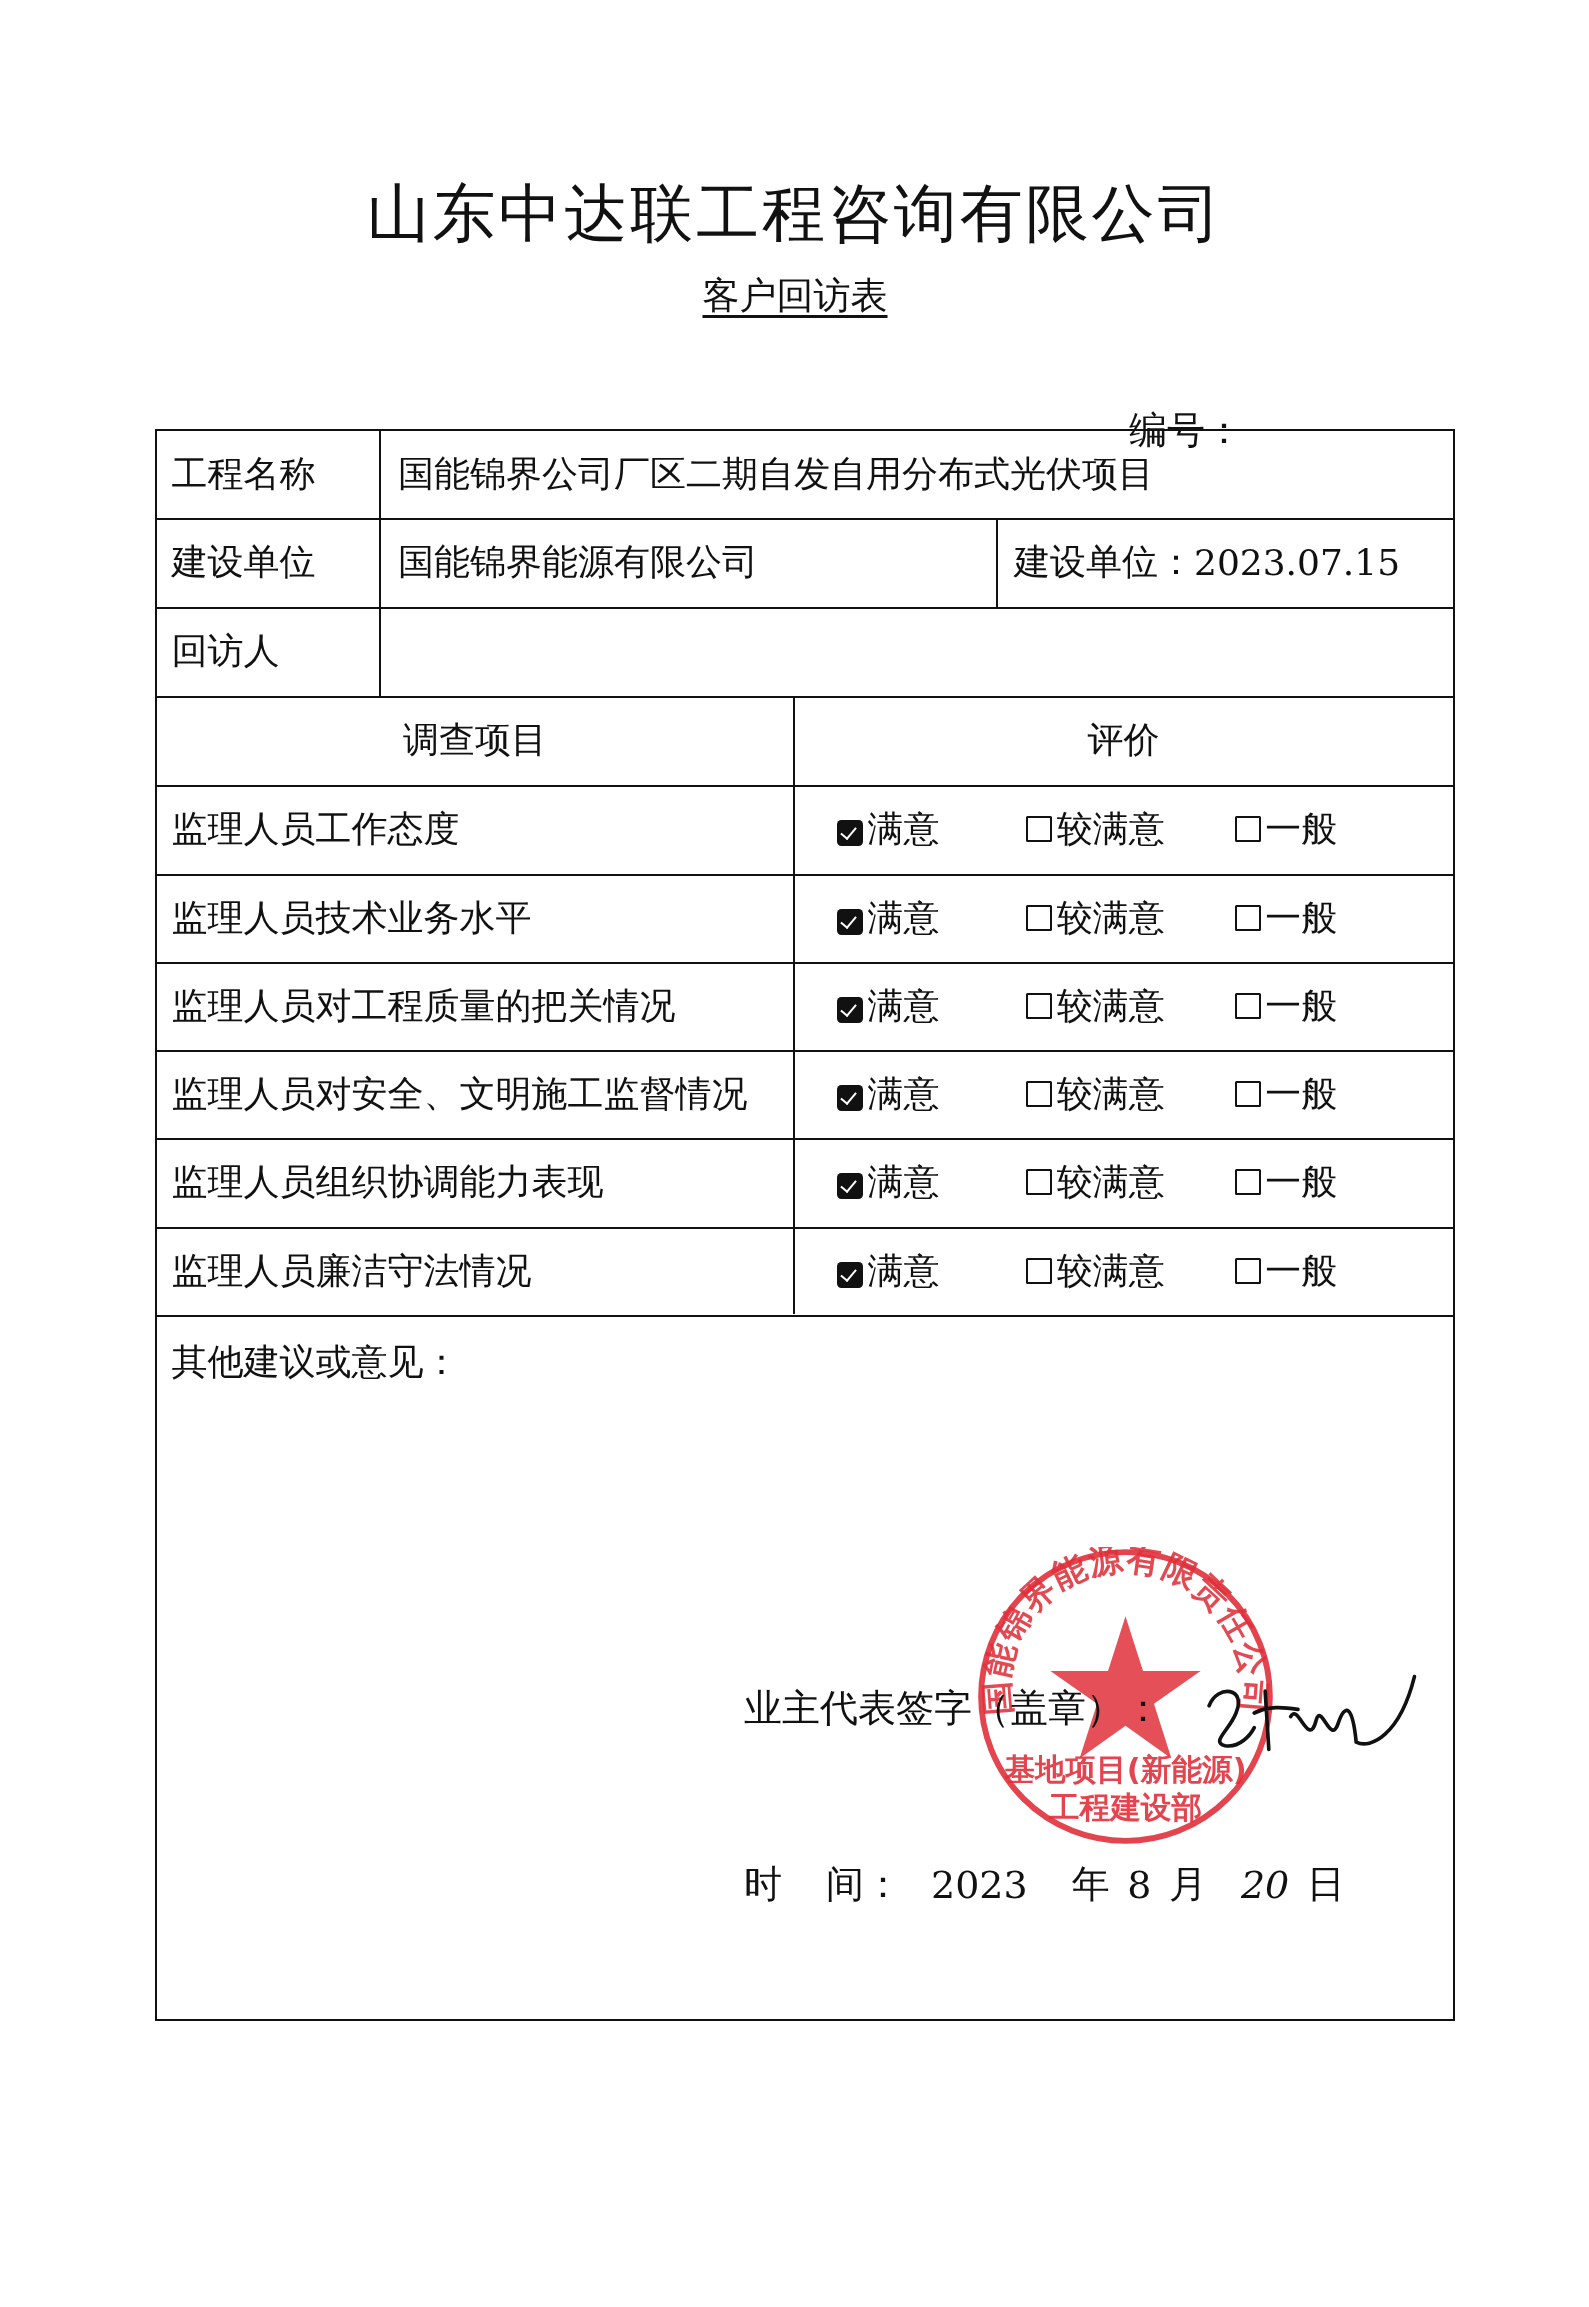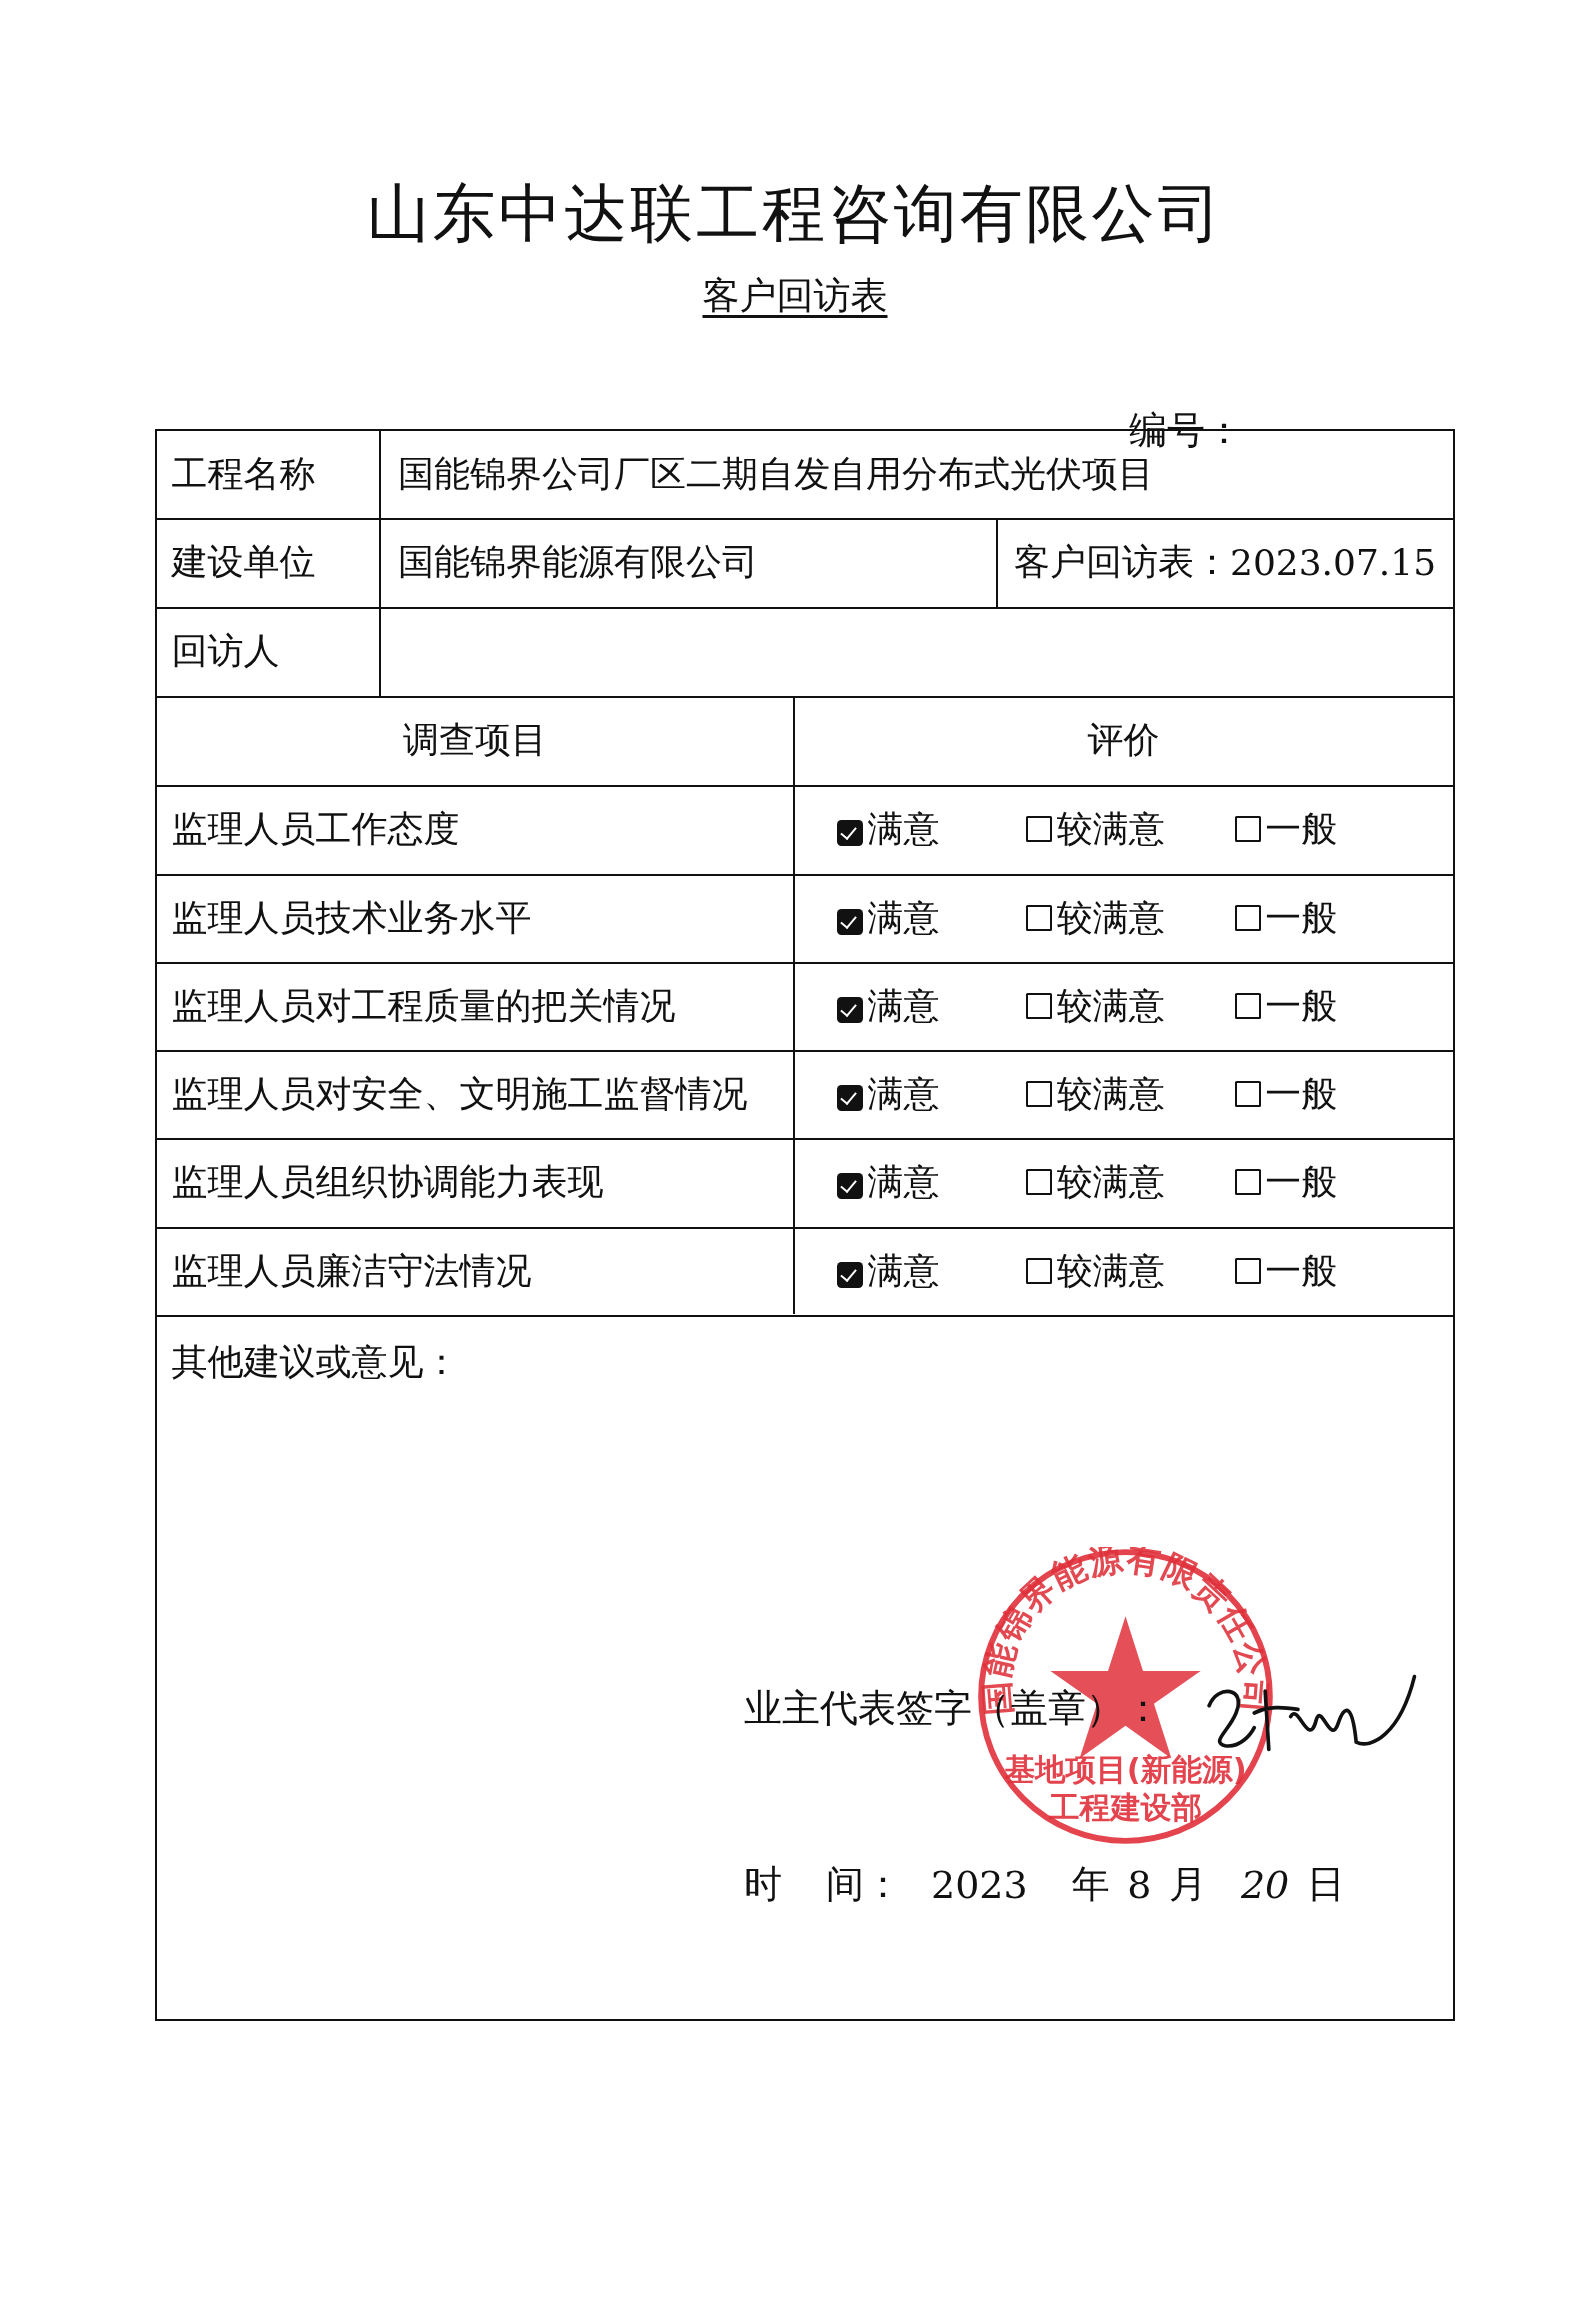--- a/index.html
+++ b/index.html
@@ -60,21 +60,21 @@
   <div class="vline" style="left:222px;top:0;height:265px"></div>
   <div class="vline" style="left:839px;top:87px;height:89px"></div>
   <div class="vline" style="left:636px;top:265px;height:618px"></div>
 
   <div class="cell" style="left:14.6px;top:0;height:87px">工程名称</div>
   <div class="cell" style="left:241px;top:0;height:87px">国能锦界公司厂区二期自发自用分布式光伏项目</div>
 
   <div class="cell" style="left:14.6px;top:87px;height:89px">建设单位</div>
   <div class="cell" style="left:241px;top:87px;height:89px">国能锦界能源有限公司</div>
   <div class="cell" style="left:857px;top:87px;height:89px">
-    <span>客户回访表：</span>
+    <span>建设单位：</span>
       <span style="font-family:'DejaVu Serif','Liberation Serif',serif;">2023.07.15</span>
   </div>
 
   <div class="cell" style="left:14.6px;top:176px;height:89px">回访人</div>
   <div class="cell" style="left:241px;top:176px;width:1035px;height:89px"></div>
 
   <div class="cell center" style="left:0;top:265px;width:636px;height:89px">调查项目</div>
   <div class="cell center" style="left:636px;top:265px;width:661px;height:89px">评价</div>
 
   <div class="cell" style="left:14.6px;top:354px;height:88px">监理人员工作态度</div>

